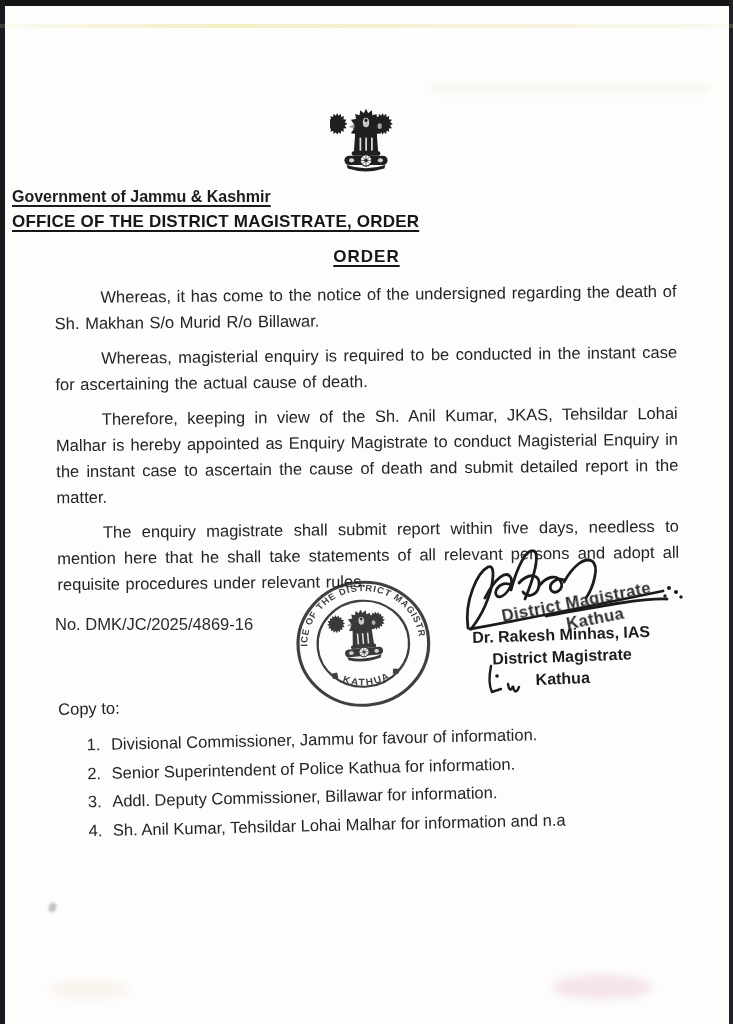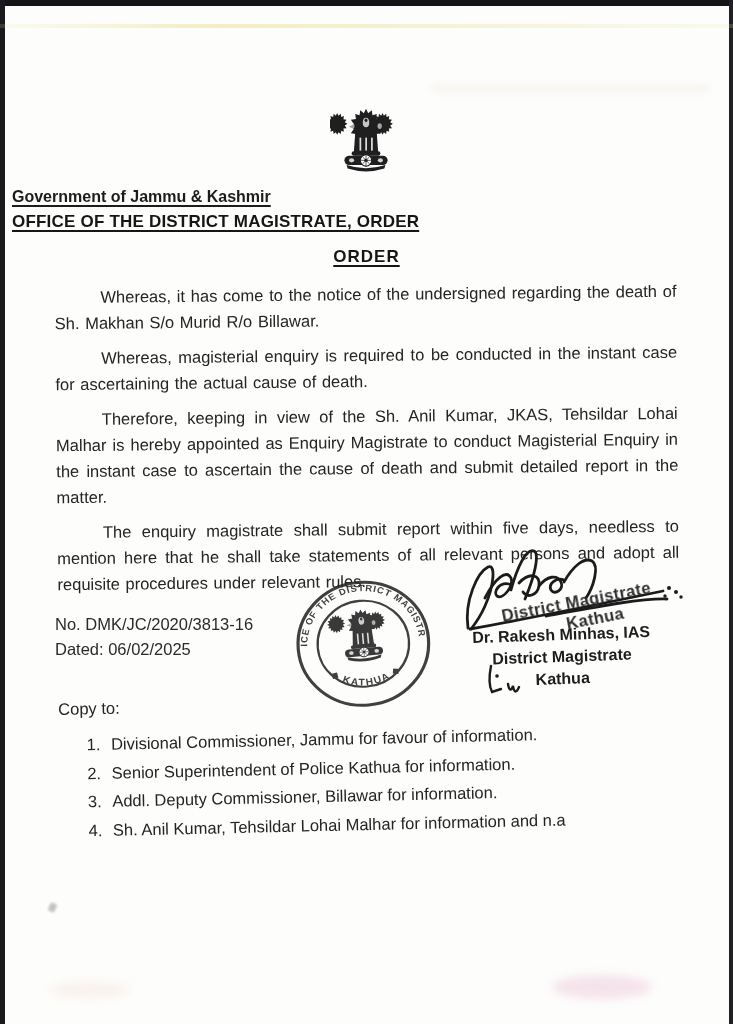--- a/index.html
+++ b/index.html
@@ -124,22 +124,21 @@
   <div class="order-title">ORDER</div>
 
   <div class="body-copy">
     <p>Whereas, it has come to the notice of the undersigned regarding the death of Sh. Makhan S/o Murid R/o Billawar.</p>
     <p>Whereas, magisterial enquiry is required to be conducted in the instant case for ascertaining the actual cause of death.</p>
     <p>Therefore, keeping in view of the Sh. Anil Kumar, JKAS, Tehsildar Lohai Malhar is hereby appointed as Enquiry Magistrate to conduct Magisterial Enquiry in the instant case to ascertain the cause of death and submit detailed report in the matter.</p>
     <p>The enquiry magistrate shall submit report within five days, needless to mention here that he shall take statements of all relevant persons and adopt all requisite procedures under relevant rules.</p>
   </div>
 
   <div class="ref-block">
-    <div>No. DMK/JC/2020/3813-16</div>
-    <div>Dated: 06/02/2025</div>
+    <div>No. DMK/JC/2025/4869-16</div>
   </div>
 
   <div class="stamp-wrap">
     <svg viewBox="0 0 150 150" width="148" height="140">
       <circle cx="75" cy="75" r="70" fill="none" stroke="#262626" stroke-width="3.4"></circle>
       <circle cx="75" cy="75" r="49" fill="none" stroke="#262626" stroke-width="2.4"></circle>
       <defs>
         <path id="arcTop" d="M 15,75 A 60,60 0 1 1 135,75"></path>
         <path id="arcBottom" d="M 22,88 A 58,58 0 0 0 128,88"></path>
       </defs>

